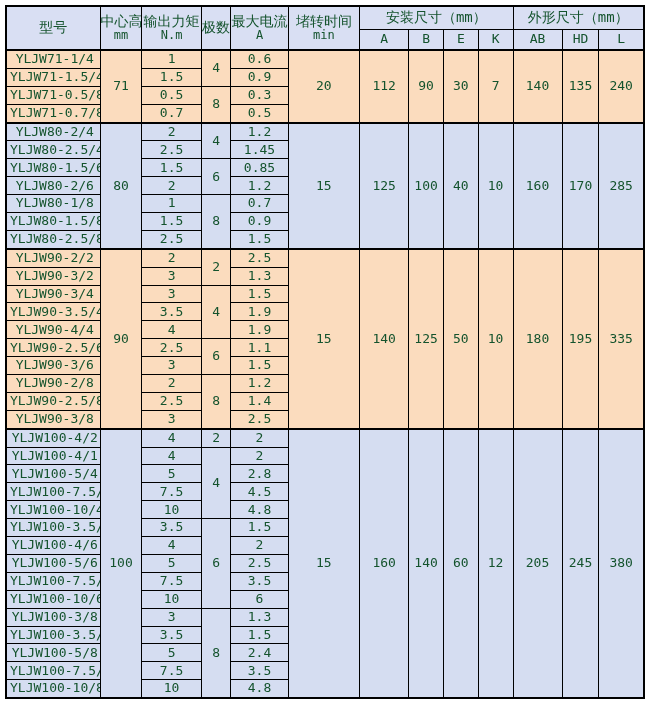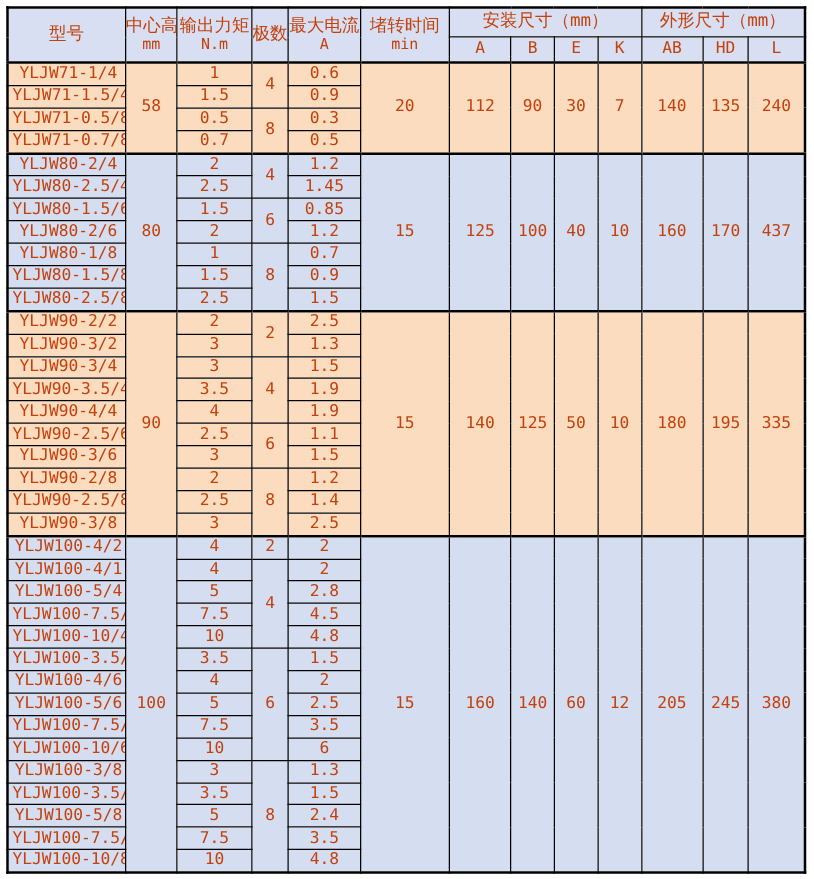--- a/index.html
+++ b/index.html
@@ -11,21 +11,21 @@
     overflow: hidden;
     font-family: "DejaVu Sans Mono", "DejaVu Sans", "Liberation Sans", sans-serif;
   }
   #spec-table {
     position: absolute;
     left: 5px;
     top: 5px;
     border-collapse: collapse;
     table-layout: fixed;
     width: 640px;
-    color: #c2410c;
+    color: #14532d;
   }
   #spec-table th, #spec-table td {
     border: 1px solid #000000;
     padding: 0;
     text-align: center;
     vertical-align: middle;
     font-weight: normal;
     font-size: 13px;
     line-height: 1.1;
     overflow: hidden;
@@ -92,21 +92,21 @@
       <th>E</th>
       <th>K</th>
       <th>AB</th>
       <th>HD</th>
       <th>L</th>
     </tr>
   </thead>
   <tbody id="spec-body">
       <tr class="peach group-start">
         <td class="model">YLJW71-1/4</td>
-        <td rowspan="4">58</td>
+        <td rowspan="4">71</td>
         <td>1</td>
         <td rowspan="2">4</td>
         <td>0.6</td>
         <td rowspan="4">20</td>
         <td rowspan="4">112</td>
         <td rowspan="4">90</td>
         <td rowspan="4">30</td>
         <td rowspan="4">7</td>
         <td rowspan="4">140</td>
         <td rowspan="4">135</td>
@@ -134,21 +134,21 @@
         <td>2</td>
         <td rowspan="2">4</td>
         <td>1.2</td>
         <td rowspan="7">15</td>
         <td rowspan="7">125</td>
         <td rowspan="7">100</td>
         <td rowspan="7">40</td>
         <td rowspan="7">10</td>
         <td rowspan="7">160</td>
         <td rowspan="7">170</td>
-        <td rowspan="7">437</td>
+        <td rowspan="7">285</td>
       </tr>
       <tr class="blue">
         <td class="model">YLJW80-2.5/4</td>
         <td>2.5</td>
         <td>1.45</td>
       </tr>
       <tr class="blue">
         <td class="model">YLJW80-1.5/6</td>
         <td>1.5</td>
         <td rowspan="2">6</td>

